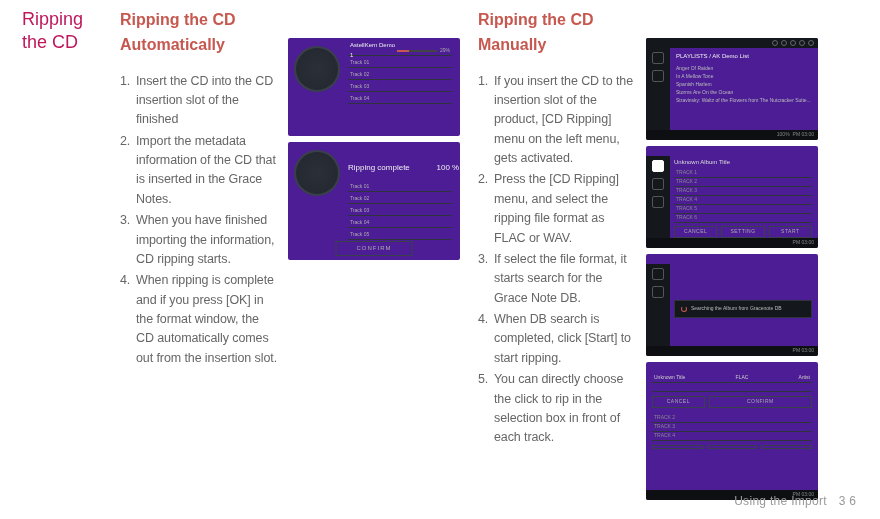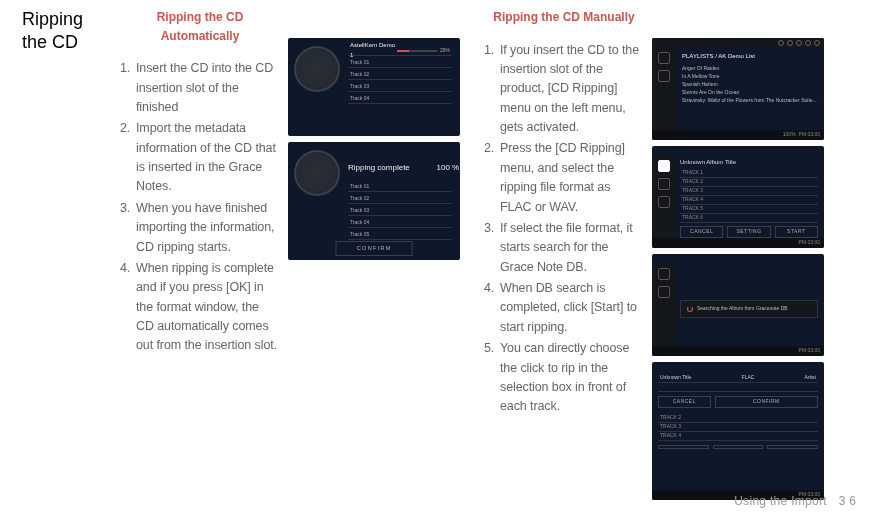--- a/index.html
+++ b/index.html
@@ -18,21 +18,21 @@
       font-size: 12.5px;
       line-height: 1.55;
     }
     .page {
       display: flex;
       gap: 10px;
     }
     .sidebar-title {
       width: 88px;
       flex-shrink: 0;
-      color: #000000;
+      color: #be185d;
       font-size: 18px;
       font-weight: 400;
       line-height: 1.25;
     }
     .content {
       flex: 1;
       display: flex;
       gap: 8px;
     }
     .col-text-left {
@@ -43,36 +43,35 @@
       width: 172px;
       flex-shrink: 0;
       display: flex;
       flex-direction: column;
       gap: 6px;
       padding-top: 30px;
     }
     .col-text-right {
       width: 160px;
       flex-shrink: 0;
-      margin-left: 16px;
+      margin-left: 10px;
     }
     .col-img-right {
       width: 172px;
       flex-shrink: 0;
       display: flex;
       flex-direction: column;
       gap: 6px;
       padding-top: 30px;
     }
     .section-heading {
       color: #c6584f;
       font-weight: bold;
-      font-size: 12px;
+      font-size: 16px;
       margin-bottom: 14px;
-      text-align: center;
     }
     .intro-para {
       margin-bottom: 6px;
       letter-spacing: -0.1px;
     }
     ol.steps {
       list-style: none;
       counter-reset: step;
     }
     ol.steps li {
@@ -82,21 +81,21 @@
       position: relative;
       letter-spacing: -0.1px;
     }
     ol.steps li::before {
       content: counter(step) ". ";
       position: absolute;
       left: 0;
       top: 0;
     }
     .figure {
-      background: #0f172a;
+      background: #4c1d95;
       border-radius: 2px;
       height: 98px;
       position: relative;
       overflow: hidden;
       color: #ddd;
       font-size: 6px;
     }
     .figure.tall {
       height: 102px;
     }

